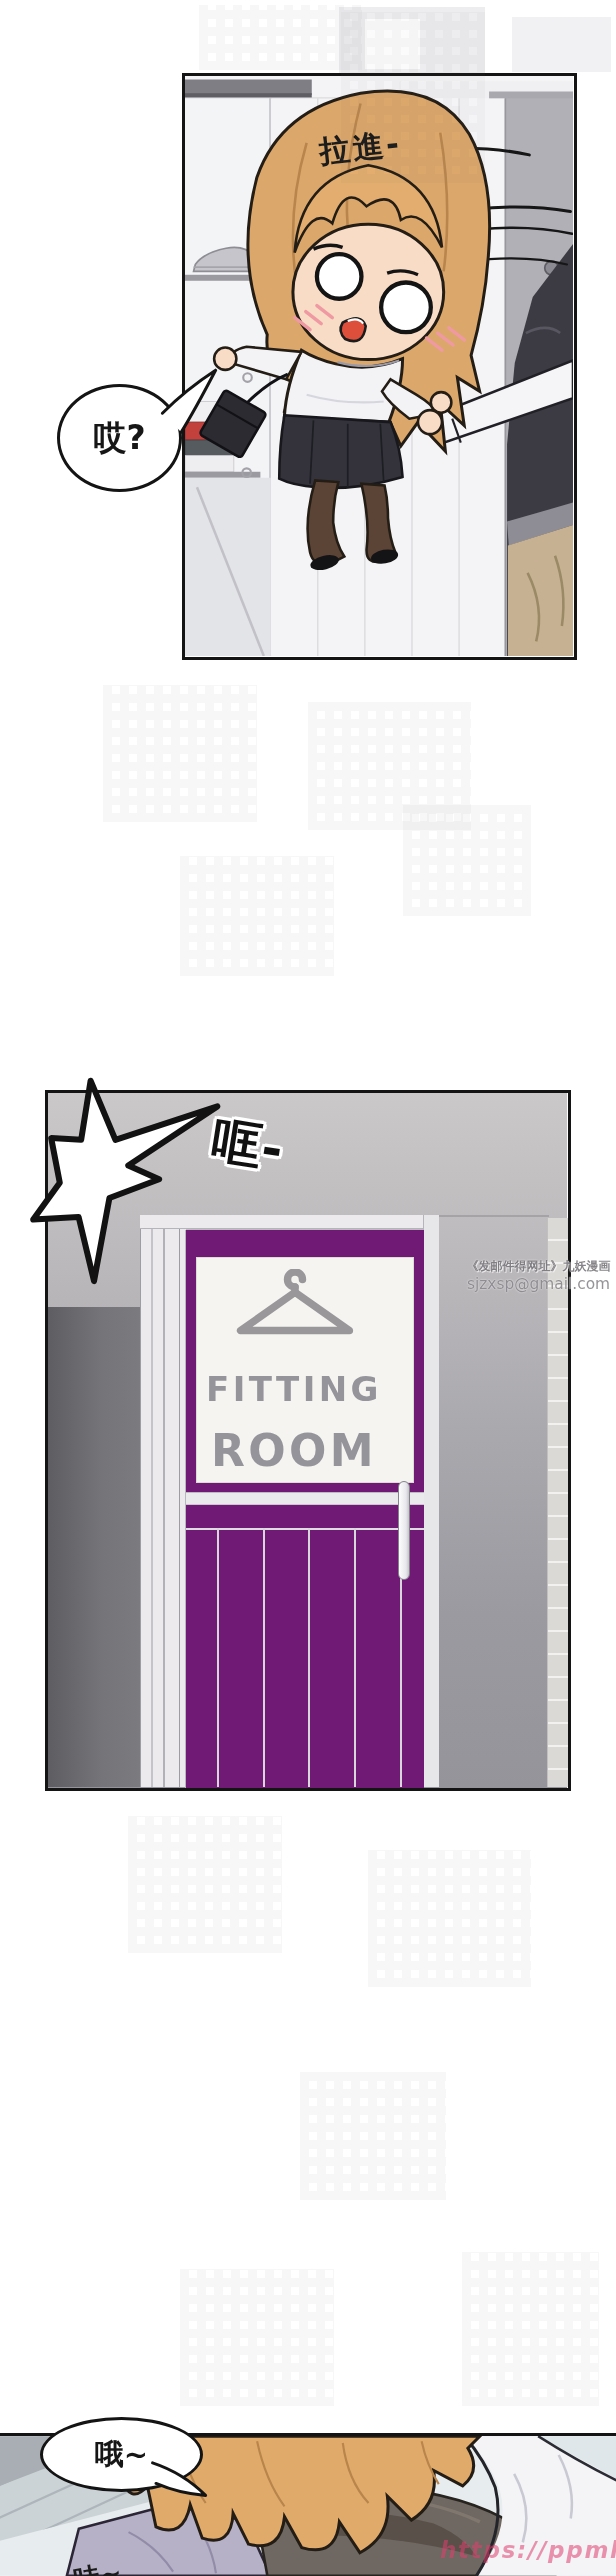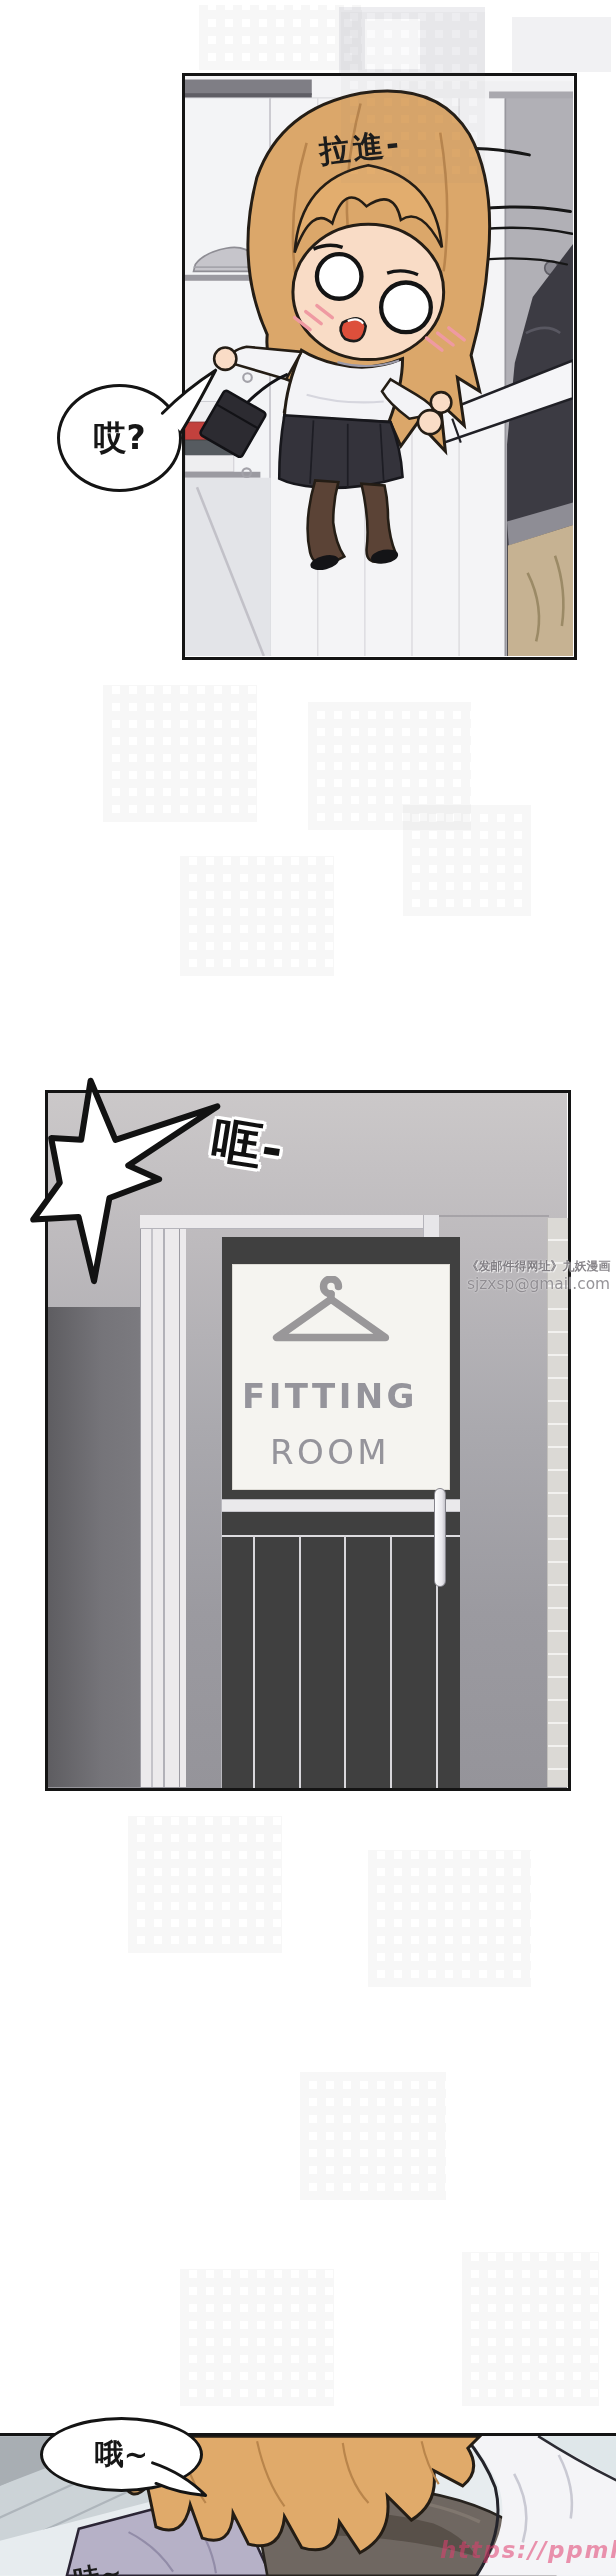--- a/index.html
+++ b/index.html
@@ -20,27 +20,27 @@
     border-right:2.6px solid #1d1d20;}
   .p2-tiles{position:absolute;left:499px;top:125px;width:19.7px;height:569px;
     background:repeating-linear-gradient(180deg,#dbd9d5 0 20.6px,#f2f1ef 20.6px 23px);
     border-left:1.7px solid #c2c0bc;}
   .p2-waistline{position:absolute;left:388px;top:122px;width:113px;height:1.7px;background:#8f8e94;opacity:.55;}
   .p2-jamb{position:absolute;left:92px;top:122px;width:45px;height:572px;background:#eceaec;
     border-left:1.7px solid #9e9da4;
     background-image:linear-gradient(90deg,transparent 10.3px,#c4c3c9 10.3px,#c4c3c9 12px,transparent 12px,transparent 22px,#b2b1b8 22px,#b2b1b8 24px,transparent 24px,transparent 38px,#9d9ca3 38px,#9d9ca3 39px,transparent 39px);}
   .p2-lintel{position:absolute;left:92px;top:122px;width:297px;height:13px;background:#eceaec;border-bottom:1.7px solid #b5b4bb;}
   .p2-rjamb{position:absolute;left:375px;top:122px;width:14.6px;height:572px;background:#e7e6e9;border-left:1.7px solid #b5b4bb;}
-  .p2-door{position:absolute;left:137px;top:144px;width:238px;height:558px;background:#404040;
-    border-left:1.7px solid #b9b8be;margin-left:36px;}
+  .p2-door{position:absolute;left:137px;top:137px;width:238px;height:558px;background:#701a75;
+    border-left:1.7px solid #b9b8be;}
   .p2-recess{position:absolute;left:10.3px;top:27px;width:216px;height:224px;background:#f5f4f0;border:1.7px solid #dddbd5;}
   .p2-sign1{position:absolute;left:0px;top:139px;width:216px;text-align:center;
     font-size:34px;font-weight:700;letter-spacing:3.4px;color:#95949b;}
   .p2-sign2{position:absolute;left:0px;top:195px;width:216px;text-align:center;
-    font-size:34px;font-weight:400;letter-spacing:3.4px;color:#95949b;}
+    font-size:44px;font-weight:700;letter-spacing:3.4px;color:#95949b;}
   .p2-rail{position:absolute;left:0;top:262px;width:238px;height:11px;background:#eae9eb;
     border-top:1.7px solid #bcbbc1;border-bottom:1.7px solid #c8c7cd;}
   .p2-plank{position:absolute;top:298px;width:1.7px;height:259px;background:#d8d7db;}
   .p2-planktop{position:absolute;left:0;top:298px;width:238px;height:1.7px;background:#dedde1;}
   .p2-handle{position:absolute;left:212px;top:251px;width:12px;height:99px;border-radius:6.9px;
     background:linear-gradient(90deg,#fdfdfe 0%,#e8e7ec 70%,#c5c4cb 100%);border:1.7px solid #85848c;box-sizing:border-box;}
   
   
   .sfx{position:absolute;color:#1b1b1b;z-index:34;white-space:nowrap;}
   #sfx-pull{left:319px;top:127px;font-size:31px;font-weight:600;letter-spacing:2.6px;transform:rotate(-6deg);z-index:30;}

